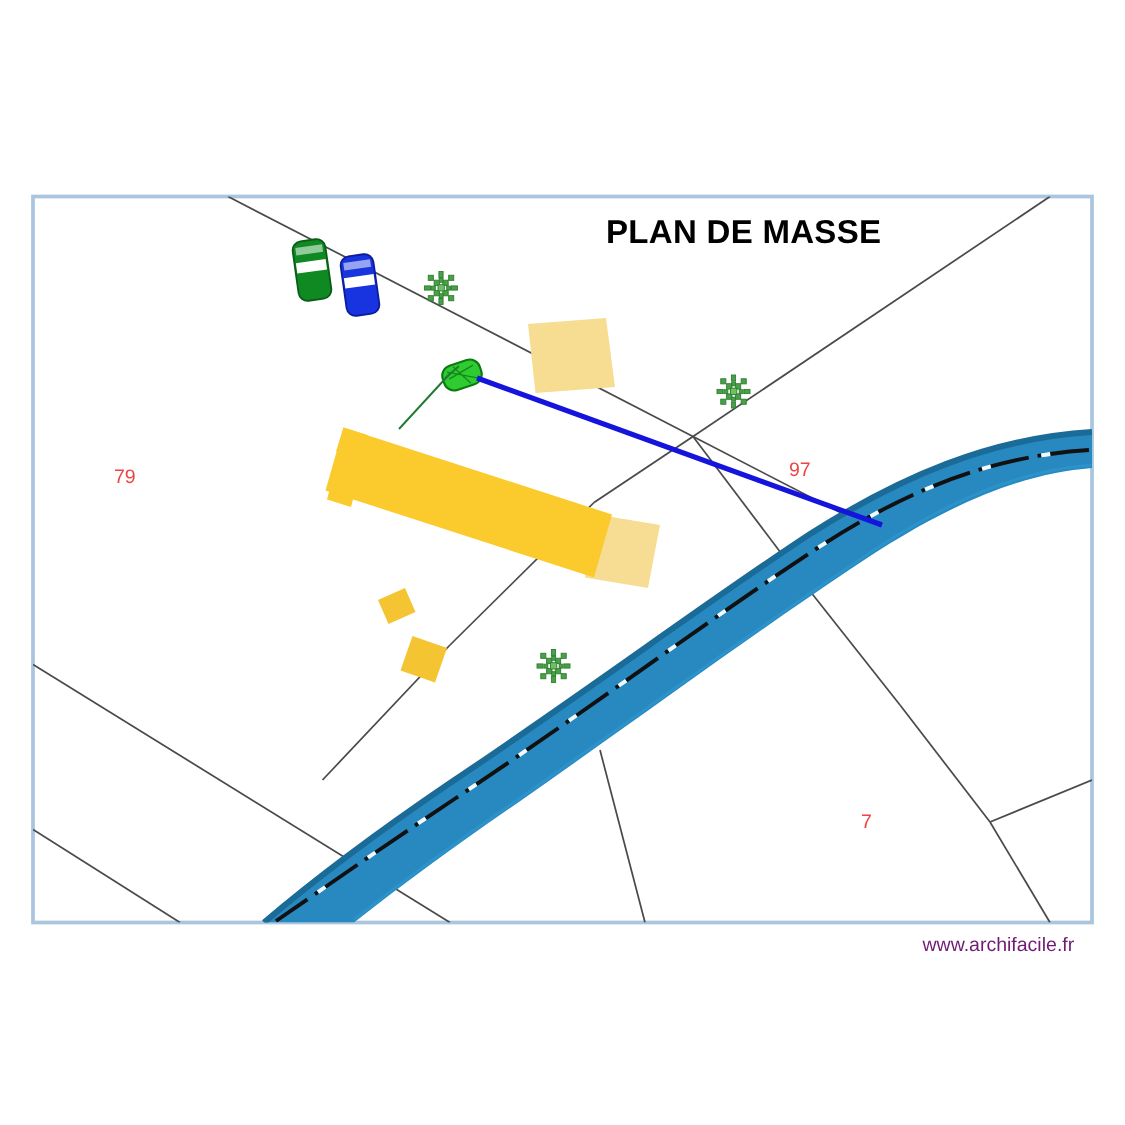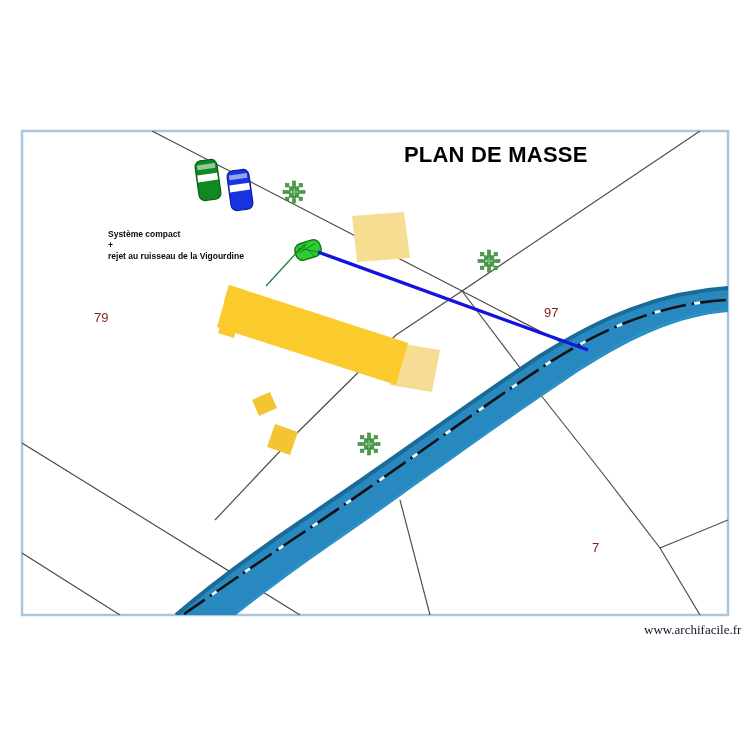--- a/index.html
+++ b/index.html
@@ -46,35 +46,34 @@
     line-height: 11px;
     color: #0a0a0a;
     font-weight: bold;
     white-space: nowrap;
     font-family: "Liberation Sans", sans-serif;
   }
   .annot div { white-space: nowrap; }
   .parcel-label {
     position: absolute;
     font-size: 13px;
-    color: #7f1d1d;
-    font-family: "Liberation Sans", sans-serif;
-    white-space: nowrap;
-    margin-left: 18px;
+    color: #ef4444;
+    font-family: "Liberation Sans", sans-serif;
+    white-space: nowrap;
   }
   #parcel-79 { left: 76px; top: 310px; }
   #parcel-77 { left: 526px; top: 305px; }
   #parcel-7  { left: 574px; top: 540px; }
   .watermark {
     position: absolute;
-    left: 644px;
+    left: 615px;
     top: 622px;
     font-size: 13px;
-    color: #0f172a;
-    font-family: Liberation Serif, serif;
+    color: #701a75;
+    font-family: Liberation Sans, sans-serif;
     white-space: nowrap;
   }
 </style>
 </head>
 <body>
 
 <div id="plan-root">
 
   <svg id="plan-svg" viewBox="0 0 750 750" xmlns="http://www.w3.org/2000/svg">
 
@@ -226,25 +225,20 @@
         <use href="#shrubSym" x="0" y="0" transform="translate(294,192)"></use>
         <use href="#shrubSym" x="0" y="0" transform="translate(489,261)"></use>
         <use href="#shrubSym" x="0" y="0" transform="translate(369,444)"></use>
       </g>
 
     </g>
   </svg>
 
   <div class="plan-title">PLAN DE MASSE</div>
 
-  <div class="annot">
-    <div>Système compact</div>
-    <div>+</div>
-    <div>rejet au ruisseau de la Vigourdine</div>
-  </div>
 
   <div class="parcel-label" id="parcel-79">79</div>
   <div class="parcel-label" id="parcel-77">97</div>
   <div class="parcel-label" id="parcel-7">7</div>
 
   <div class="watermark">www.archifacile.fr</div>
 
 </div>
 
 </body></html>

